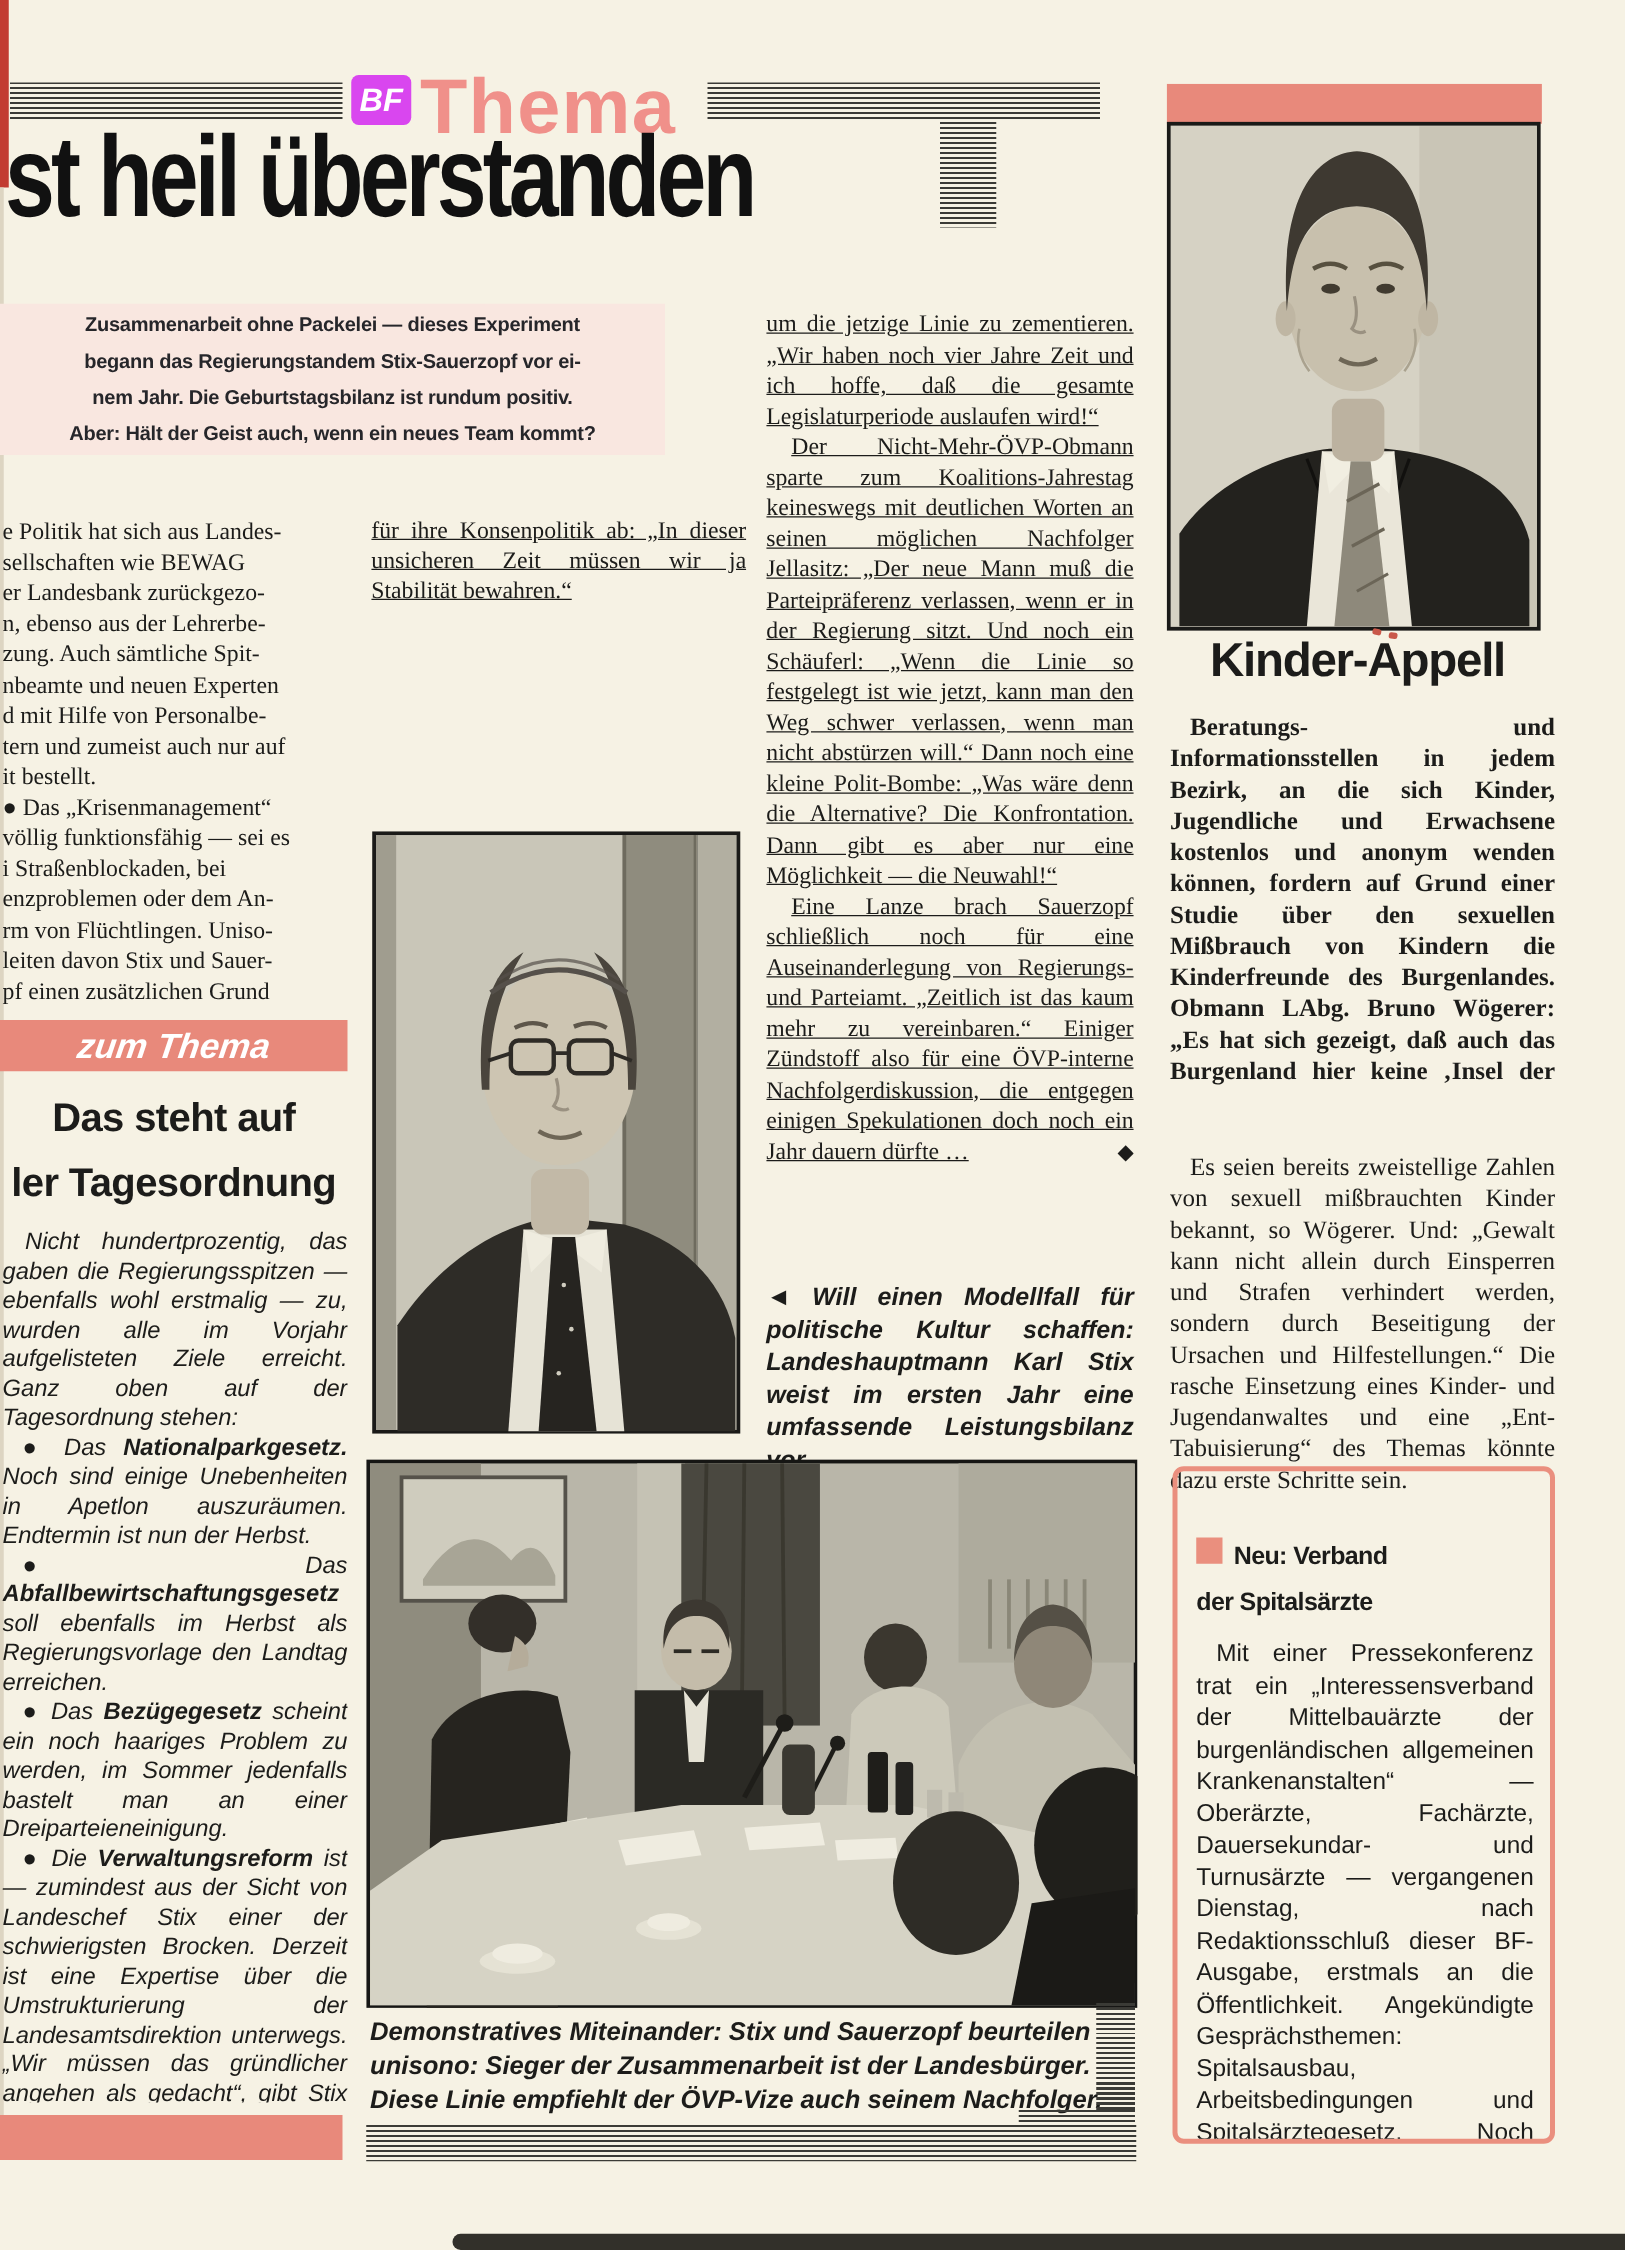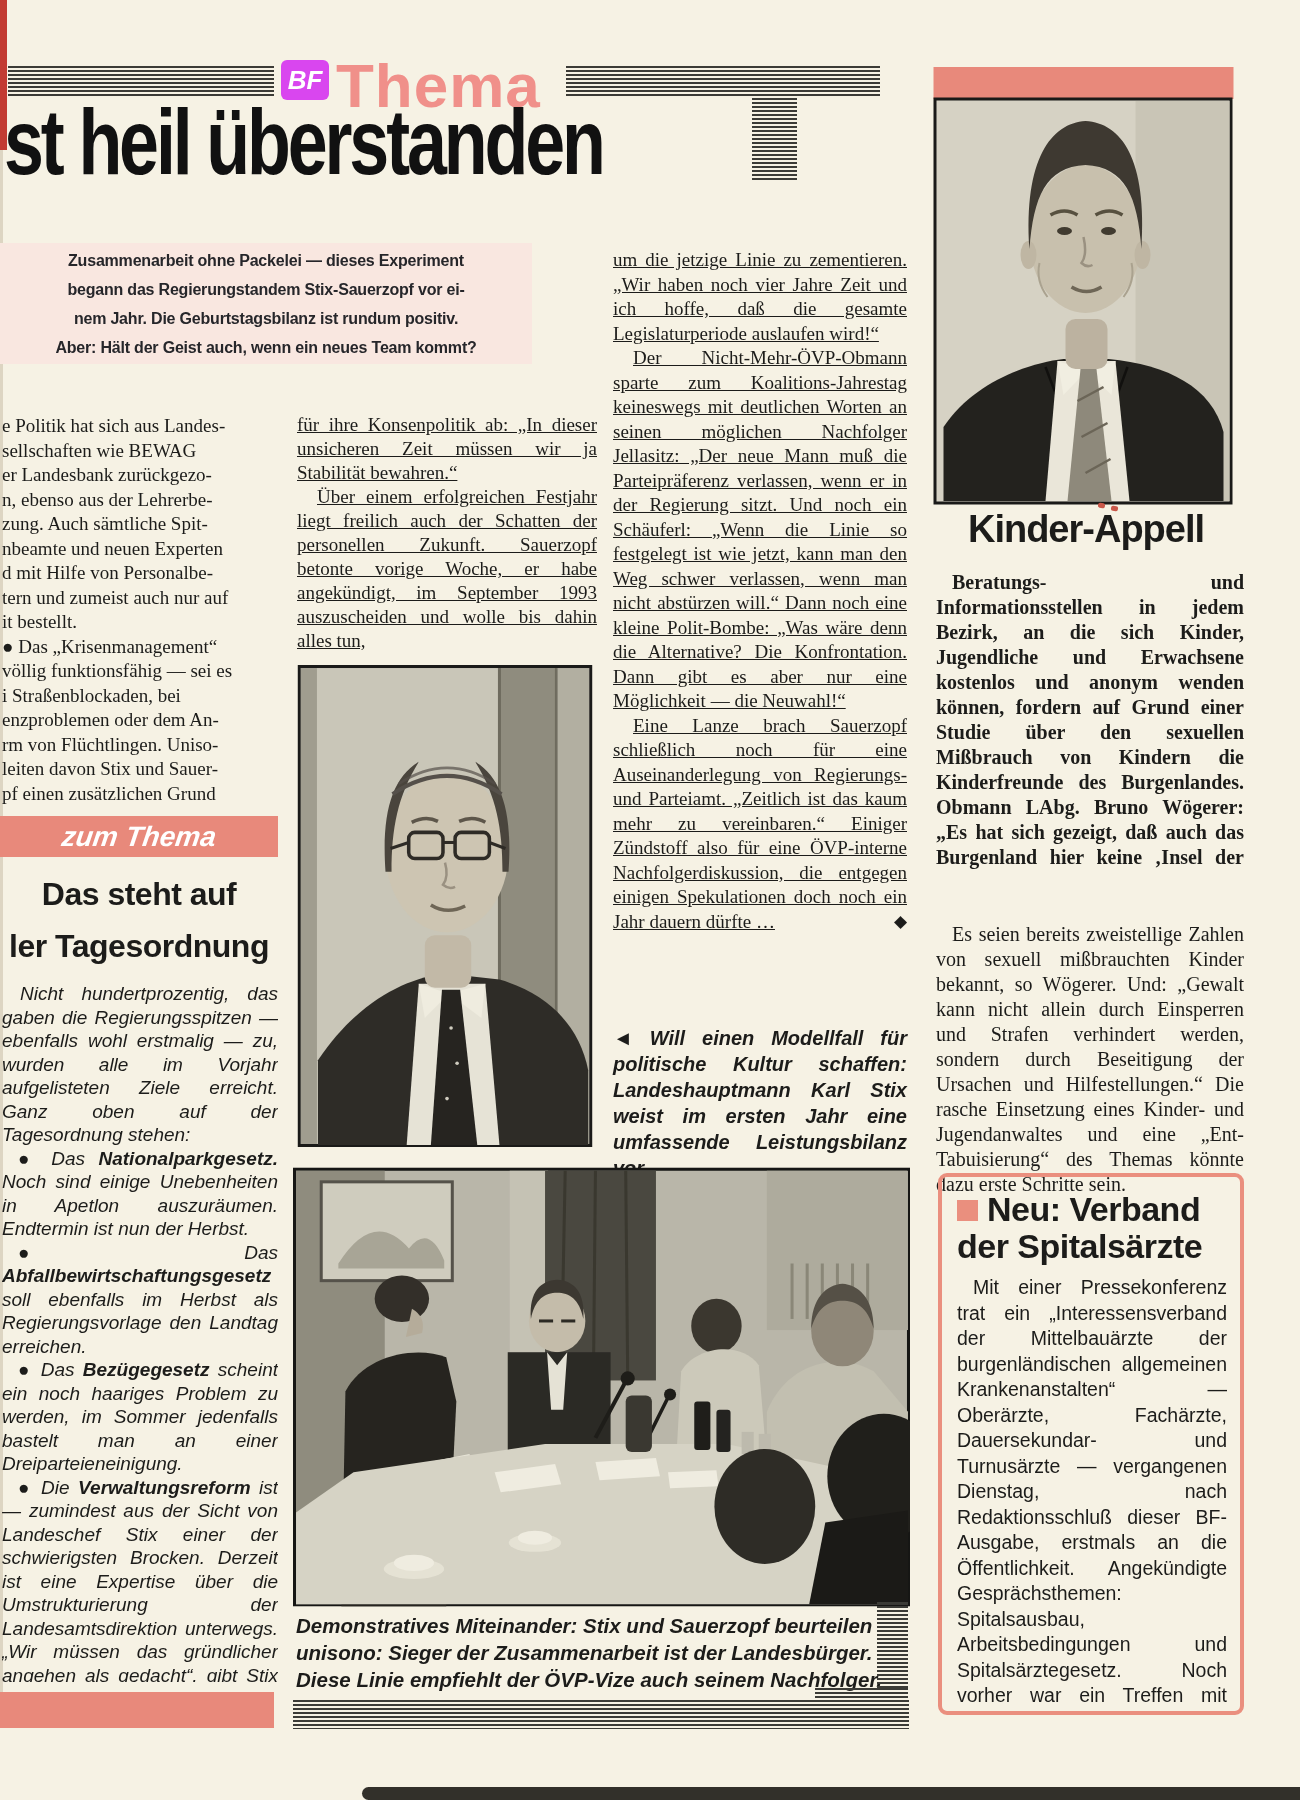--- a/index.html
+++ b/index.html
@@ -60,21 +60,21 @@
   
   .portrait{left:933px;top:67px;width:301px;height:440px;}
   .kinder-title{left:935px;top:508px;width:302px;text-align:center;font-weight:bold;
                 font-size:38px;letter-spacing:-1px;}
   .kinder-lead{left:936px;top:570px;width:308px;height:300px;font-weight:bold;font-size:20px;
                line-height:25px;text-align:justify;text-indent:16px;overflow:hidden;}
   .kinder-body{left:936px;top:874px;width:308px;height:276px;font-size:20px;line-height:25px;
                text-align:justify;text-indent:16px;overflow:hidden;margin-top:48px;}
   .spital-box{left:938px;top:1173px;width:306px;height:542px;border:4px solid #ea8f7e;
               border-radius:9px;box-sizing:border-box;padding:14px 13px 8px 15px;overflow:hidden;}
-  .spital-title{font-weight:bold;font-size:34px;line-height:37px;letter-spacing:-0.5px;}
+  .spital-title{font-weight:bold;font-size:20px;line-height:37px;letter-spacing:-0.5px;margin-top:36px;}
   .psq{display:inline-block;width:21px;height:21px;background:#ea8f7e;margin-right:9px;}
   .spital-body{margin-top:10px;font-size:19.5px;line-height:25.5px;text-align:justify;text-indent:16px;}
   .red-dot{width:7px;height:5px;background:#c9584a;border-radius:2px;}
   .smudge{left:362px;top:1787px;width:938px;height:13px;background:#32302a;border-radius:8px 0 0 8px;}
 </style>
 </head>
 <body>
 
 <div class="page">
 
@@ -109,21 +109,20 @@
 ● Das „Krisenmanagement“
 völlig funktionsfähig — sei es
 i Straßenblockaden, bei
 enzproblemen oder dem An-
 rm von Flüchtlingen. Uniso-
 leiten davon Stix und Sauer-
 pf einen zusätzlichen Grund</div>
 
   <div class="abs col2">
     <p>für ihre Konsenpolitik ab: „In dieser unsicheren Zeit müssen wir ja Stabilität bewahren.“</p>
-    <p class="ind">Über einem erfolgreichen Festjahr liegt freilich auch der Schatten der personellen Zukunft. Sauerzopf betonte vorige Woche, er habe angekündigt, im September 1993 auszuscheiden und wolle bis dahin alles tun,</p>
   </div>
 
   <div class="abs col3">
     <p>um die jetzige Linie zu zementieren. „Wir haben noch vier Jahre Zeit und ich hoffe, daß die gesamte Legislaturperiode auslaufen wird!“</p>
     <p class="ind">Der Nicht-Mehr-ÖVP-Obmann sparte zum Koalitions-Jahrestag keineswegs mit deutlichen Worten an seinen möglichen Nachfolger Jellasitz: „Der neue Mann muß die Parteipräferenz verlassen, wenn er in der Regierung sitzt. Und noch ein Schäuferl: „Wenn die Linie so festgelegt ist wie jetzt, kann man den Weg schwer verlassen, wenn man nicht abstürzen will.“ Dann noch eine kleine Polit-Bombe: „Was wäre denn die Alternative? Die Konfrontation. Dann gibt es aber nur eine Möglichkeit — die Neuwahl!“</p>
     <p class="ind"><span>Eine Lanze brach Sauerzopf schließlich noch für eine Auseinanderlegung von Regierungs- und Parteiamt. „Zeitlich ist das kaum mehr zu vereinbaren.“ Einiger Zündstoff also für eine ÖVP-interne Nachfolgerdiskussion, die entgegen einigen Spekulationen doch noch ein Jahr dauern dürfte …</span><span class="diamond">◆</span></p>
   </div>
 
   <div class="abs zum-bar">
     <span class="sans zum-label">zum Thema</span>

